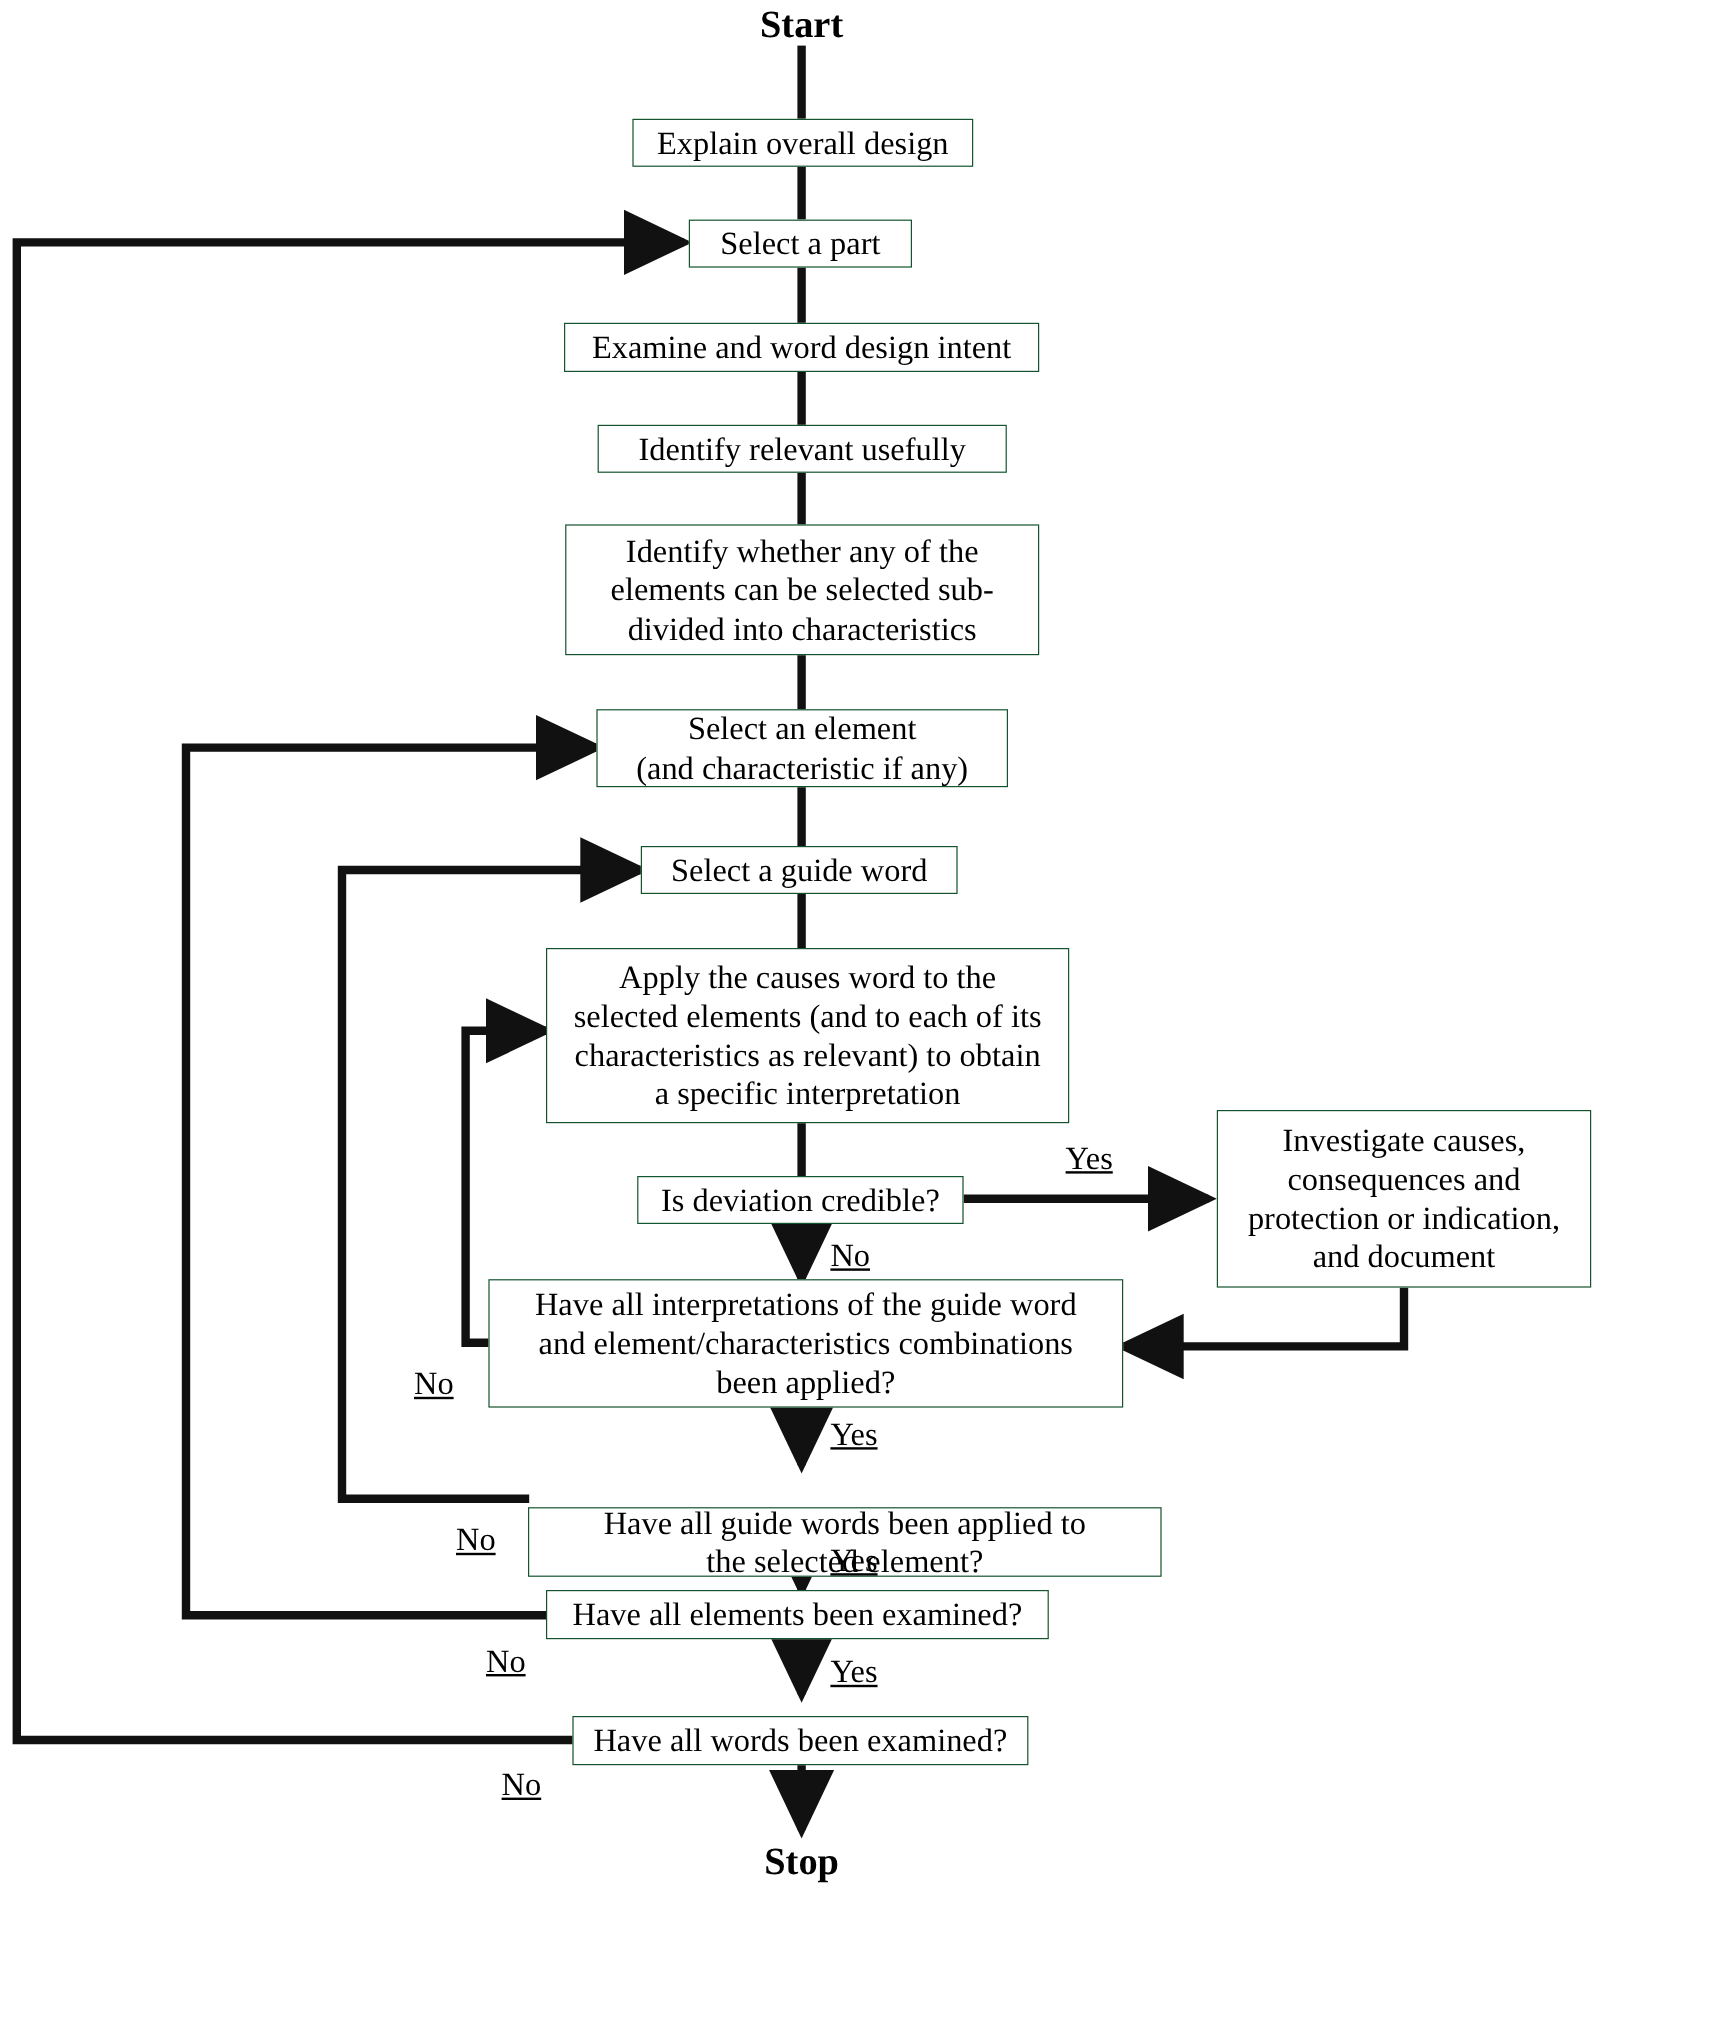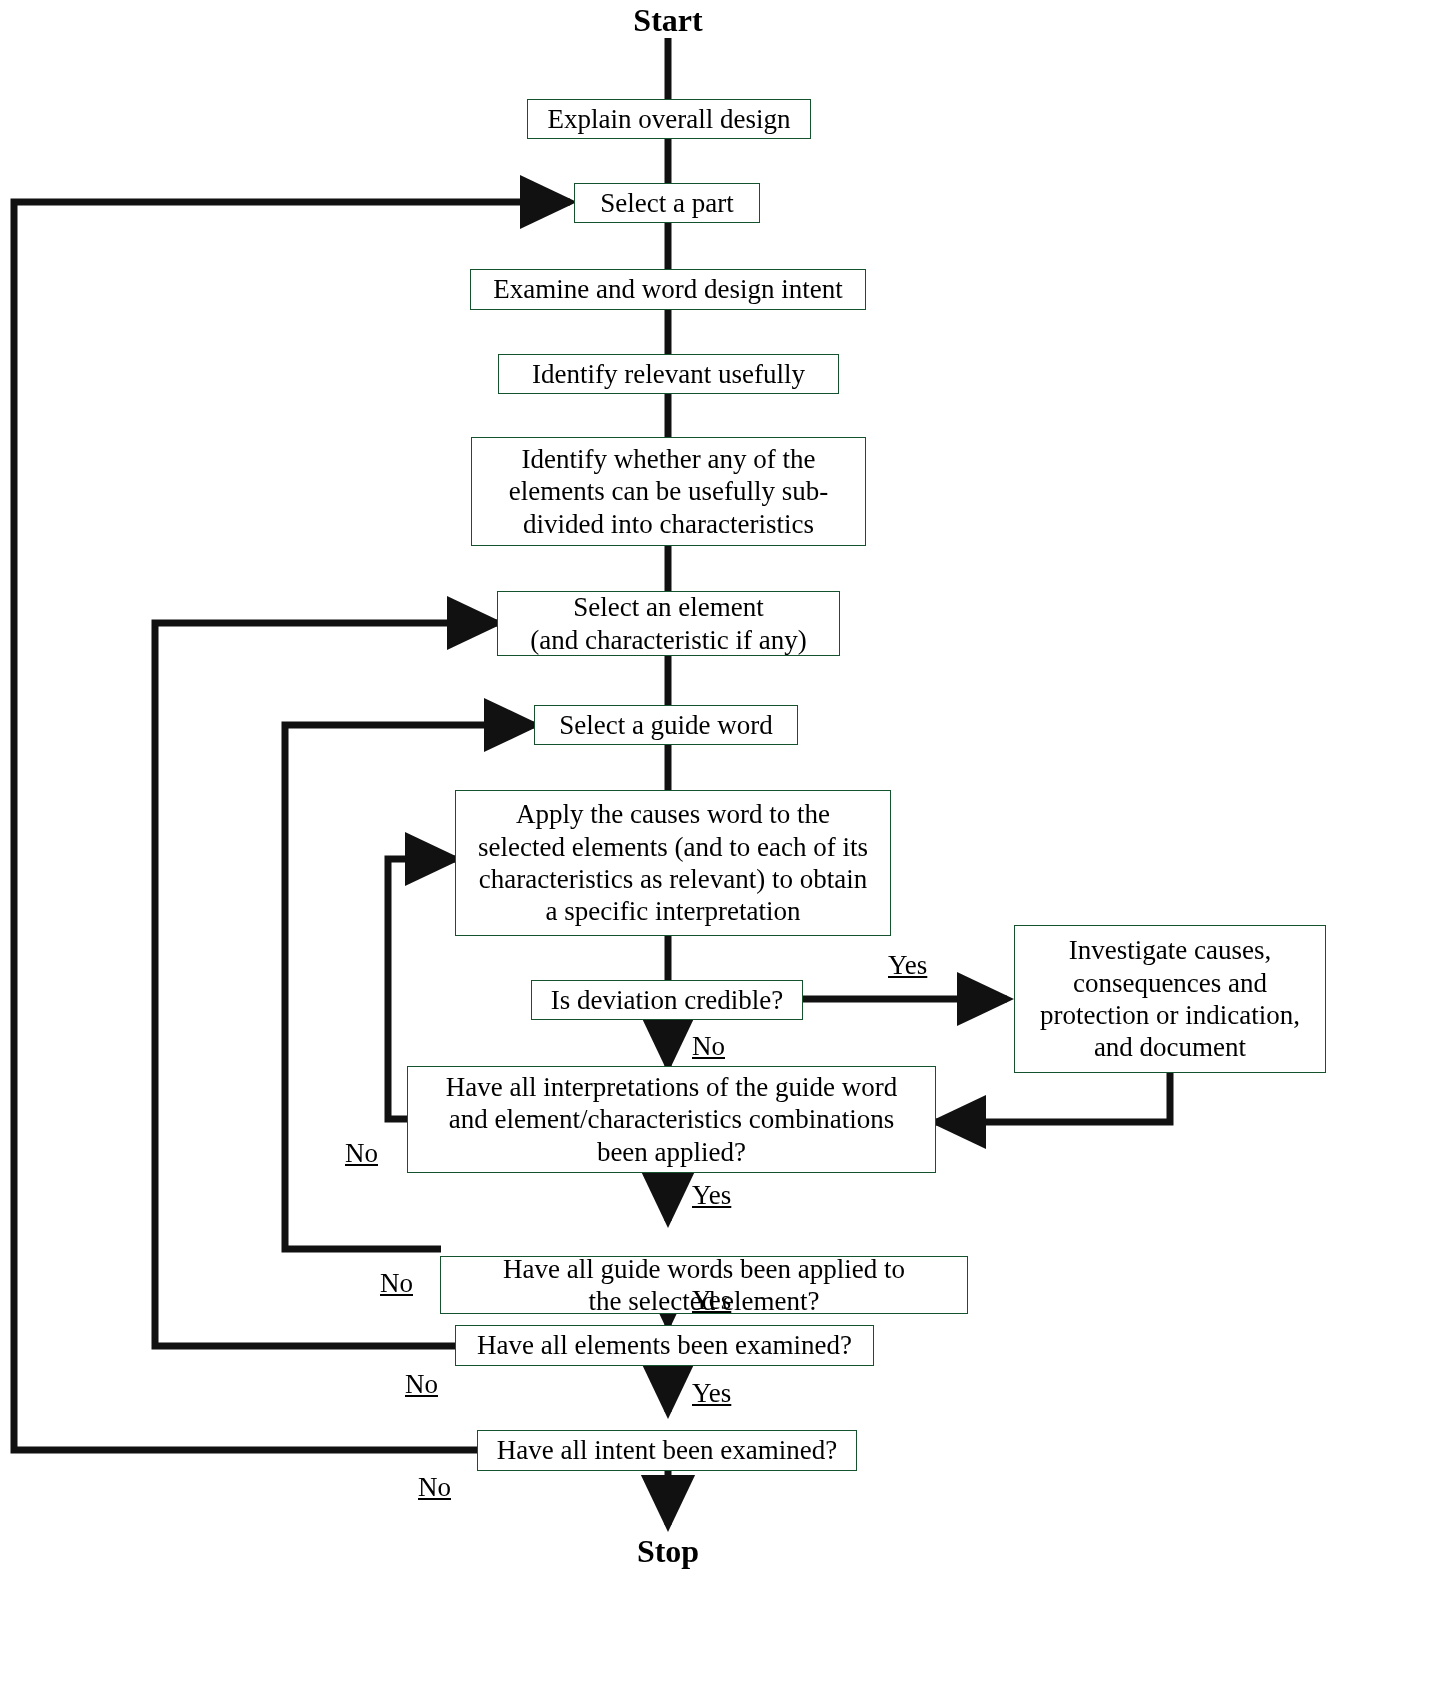--- a/index.html
+++ b/index.html
@@ -120,21 +120,21 @@
 
   <div class="node" style="left:527px; top:99px; width:284px; height:40px;">Explain overall design</div>
 
   <div class="node" style="left:574px; top:183px; width:186px; height:40px;">Select a part</div>
 
   <div class="node" style="left:470px; top:269px; width:396px; height:41px;">Examine and word design intent</div>
 
   <div class="node" style="left:498px; top:354px; width:341px; height:40px;">Identify relevant usefully</div>
 
   <div class="node" style="left:471px; top:437px; width:395px; height:109px;">Identify whether any of the
-elements can be usefully sub-
+elements can be selected sub-
 divided into characteristics</div>
 
   <div class="node" style="left:534px; top:705px; width:264px; height:40px;">Select a guide word</div>
 
   <div class="node" style="left:497px; top:591px; width:343px; height:65px;">Select an element
 (and characteristic if any)</div>
 
   <div class="node" style="left:455px; top:790px; width:436px; height:146px;">Apply the causes word to the
 selected elements (and to each of its
 characteristics as relevant) to obtain
@@ -149,21 +149,21 @@
 
   <div class="node" style="left:407px; top:1066px; width:529px; height:107px;">Have all interpretations of the guide word
 and element/characteristics combinations
 been applied?</div>
 
   <div class="node" style="left:440px; top:1220px; width:528px; height:58px;margin-top:36px;">Have all guide words been applied to
 the selected element?</div>
 
   <div class="node" style="left:455px; top:1325px; width:419px; height:41px;">Have all elements been examined?</div>
 
-  <div class="node" style="left:477px; top:1430px; width:380px; height:41px;">Have all intent been examined?</div>
+  <div class="node" style="left:477px; top:1430px; width:380px; height:41px;">Have all words been examined?</div>
 
   <div class="edge-label" style="left:888px; top:952px;">Yes</div>
 
   <div class="edge-label" style="left:692px; top:1033px;">No</div>
 
   <div class="edge-label" style="left:345px; top:1140px;">No</div>
 
   <div class="edge-label" style="left:692px; top:1182px;">Yes</div>
 
   <div class="edge-label" style="left:380px; top:1270px;">No</div>

